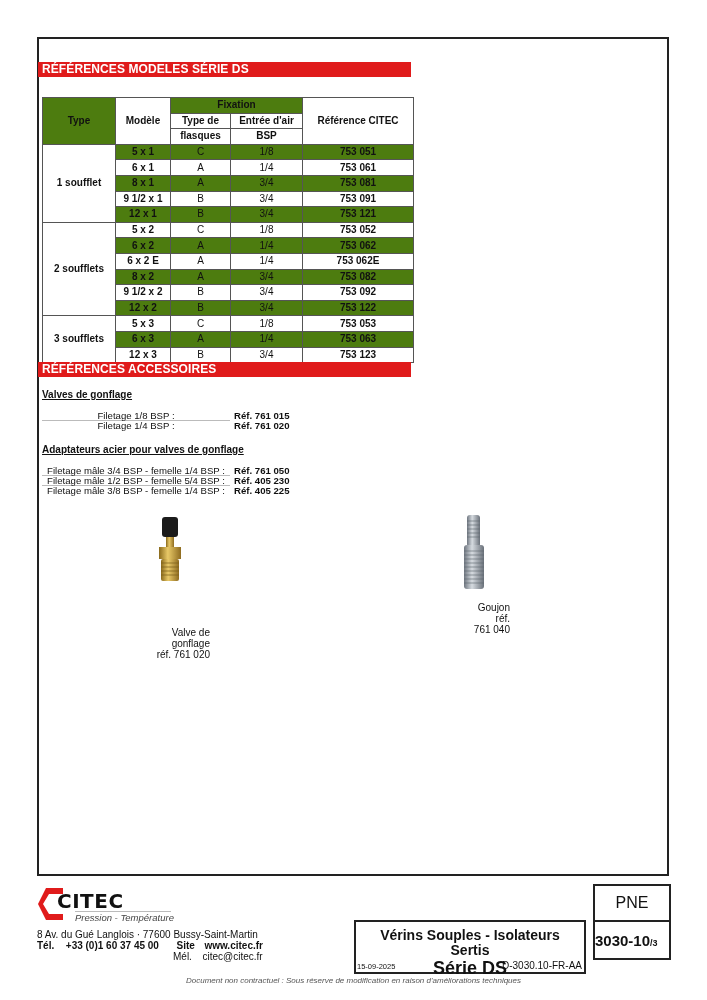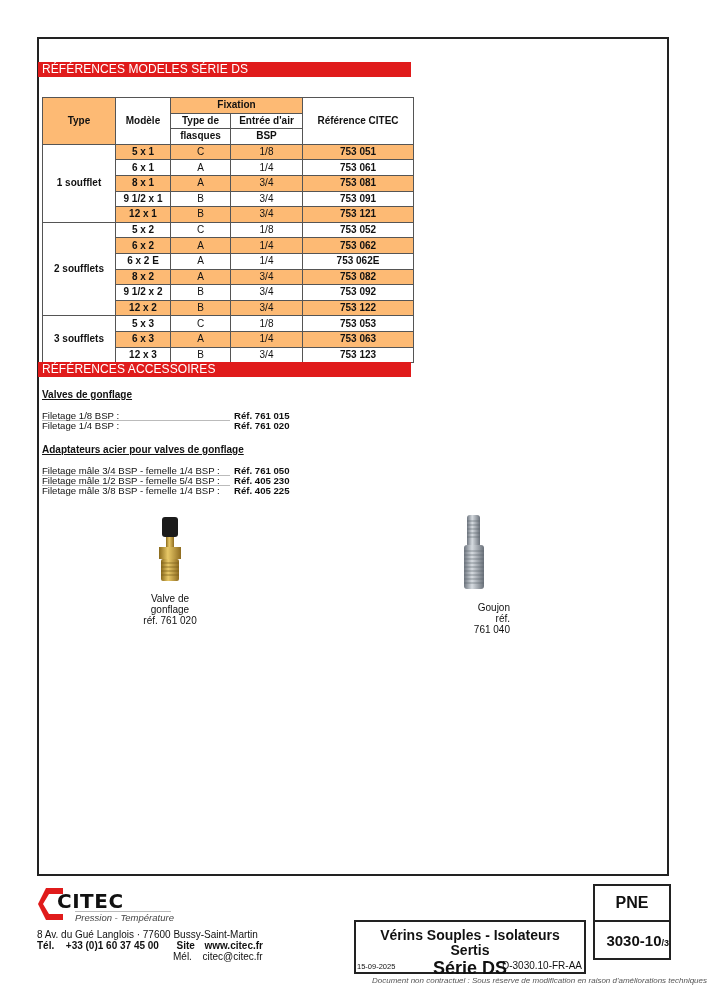--- a/index.html
+++ b/index.html
@@ -1,35 +1,35 @@
 <!DOCTYPE html>
 <html><head>
 <meta charset="utf-8">
 <style>
   html,body{margin:0;padding:0;background:#fff;}
   body{width:707px;height:1000px;position:relative;overflow:hidden;font-family:"Liberation Sans",sans-serif;color:#111;}
   .frame{position:absolute;left:37px;top:37px;width:632px;height:839px;border:2px solid #222;box-sizing:border-box;}
-  .section-bar{position:absolute;left:38px;width:373px;height:15px;background:#e01b1b;color:#fff;font-weight:normal;font-size:12px;line-height:15px;padding-left:4px;box-sizing:border-box;letter-spacing:0.1px;}
+  .section-bar{position:absolute;left:38px;width:373px;height:15px;background:#e01b1b;color:#fff;font-weight:bold;font-size:12px;line-height:15px;padding-left:4px;box-sizing:border-box;letter-spacing:0.1px;}
   table.ref{position:absolute;left:42px;top:97px;border-collapse:collapse;font-size:10px;}
   table.ref td, table.ref th{border:1px solid #555;text-align:center;padding:0;height:14.6px;line-height:14px;}
   table.ref th{font-weight:bold;}
-  .g{background:#fdba74;}
+  .g{background:#4d7c0f;}
   .w{background:#fff;}
   .b{font-weight:bold;}
   .list{position:absolute;left:42px;font-size:9.6px;}
   .subtitle{font-weight:bold;font-size:10px;text-decoration:underline;}
-  .row{display:flex;height:10px;line-height:10px;}
+  .row{display:flex;height:10px;line-height:10px;text-align:center;}
   .row .lab{border-bottom:1px solid #bbb;}
   .row .ref{font-weight:bold;padding-left:4px;}
   .caption{position:absolute;text-align:center;font-size:10px;line-height:11px;}
   .footer-left{position:absolute;left:37px;top:884px;}
   .addr{position:absolute;left:37px;font-size:10px;}
   .title-box{position:absolute;left:354px;top:884px;width:232px;height:54px;border:2px solid #222;box-sizing:border-box;margin-top:36px;}
   .pne-box{position:absolute;left:593px;top:884px;width:78px;height:76px;border:2px solid #222;box-sizing:border-box;}
-  .disclaimer{position:absolute;left:0;width:707px;top:976px;text-align:right;font-style:italic;font-size:8px;color:#555;}
+  .disclaimer{position:absolute;left:0;width:707px;top:976px;text-align:center;font-style:italic;font-size:8px;color:#555;}
 </style>
 </head>
 <body>
 
 <div class="frame"></div>
 
 <div class="section-bar" style="top:62px;">RÉFÉRENCES MODELES SÉRIE DS</div>
 
 <table class="ref" id="ref-table">
   <colgroup>
@@ -190,21 +190,21 @@
   <rect x="11" y="22" width="8" height="10" fill="url(#brass)"></rect>
   <rect x="4" y="32" width="22" height="12" fill="url(#brass)"></rect>
   <rect x="6" y="44" width="18" height="22" rx="2" fill="url(#brass)"></rect>
   <g stroke="#7a5c18" stroke-width="0.7">
     <line x1="6" y1="48" x2="24" y2="48"></line>
       <line x1="6" y1="52" x2="24" y2="52"></line>
     <line x1="6" y1="56" x2="24" y2="56"></line>
       <line x1="6" y1="60" x2="24" y2="60"></line>
   </g>
 </svg>
-<div class="caption" style="left:130px;top:593px;width:80px;">
+<div class="caption" style="left:130px;top:627px;width:80px;text-align:right;">
   <div>Valve de</div>
   <div>gonflage</div>
   <div>réf. 761 020</div>
 </div>
 
 <svg style="position:absolute;left:460px;top:513px" width="30" height="80">
   <defs>
     <linearGradient id="steel" x1="0" x2="1">
       <stop offset="0" stop-color="#6f7680"></stop>
         <stop offset="0.4" stop-color="#d6dbe0"></stop>
@@ -262,19 +262,19 @@
 
 <div class="title-box">
   <div style="text-align:center;font-weight:bold;font-size:14px;line-height:15px;margin-top:6px">Vérins Souples - Isolateurs</div>
   <div style="text-align:center;font-weight:bold;font-size:14px;line-height:15px">Sertis</div>
   <div style="text-align:center;font-weight:bold;font-size:18px;line-height:20px">Série DS</div>
   <div style="position:absolute;left:1px;bottom:1px;font-size:7.5px">15-09-2025</div>
   <div style="position:absolute;right:2px;bottom:1px;font-size:10px">D-3030.10-FR-AA</div>
 </div>
 
 <div class="pne-box">
-  <div style="height:34px;border-bottom:2px solid #222;text-align:center;font-weight:bold;font-size:16px;line-height:34px">PNE</div>
-  <div style="text-align:right;font-weight:bold;font-size:15px;line-height:38px;white-space:nowrap">
+  <div style="height:34px;border-bottom:2px solid #222;text-align:center;font-weight:normal;font-size:16px;line-height:34px">PNE</div>
+  <div style="text-align:left;font-weight:bold;font-size:15px;line-height:38px;white-space:nowrap">
     <span>3030-10</span><span style="font-size:9px">/3</span>
   </div>
 </div>
 
 <div class="disclaimer">Document non contractuel : Sous réserve de modification en raison d'améliorations techniques</div>
 
 </body></html>

